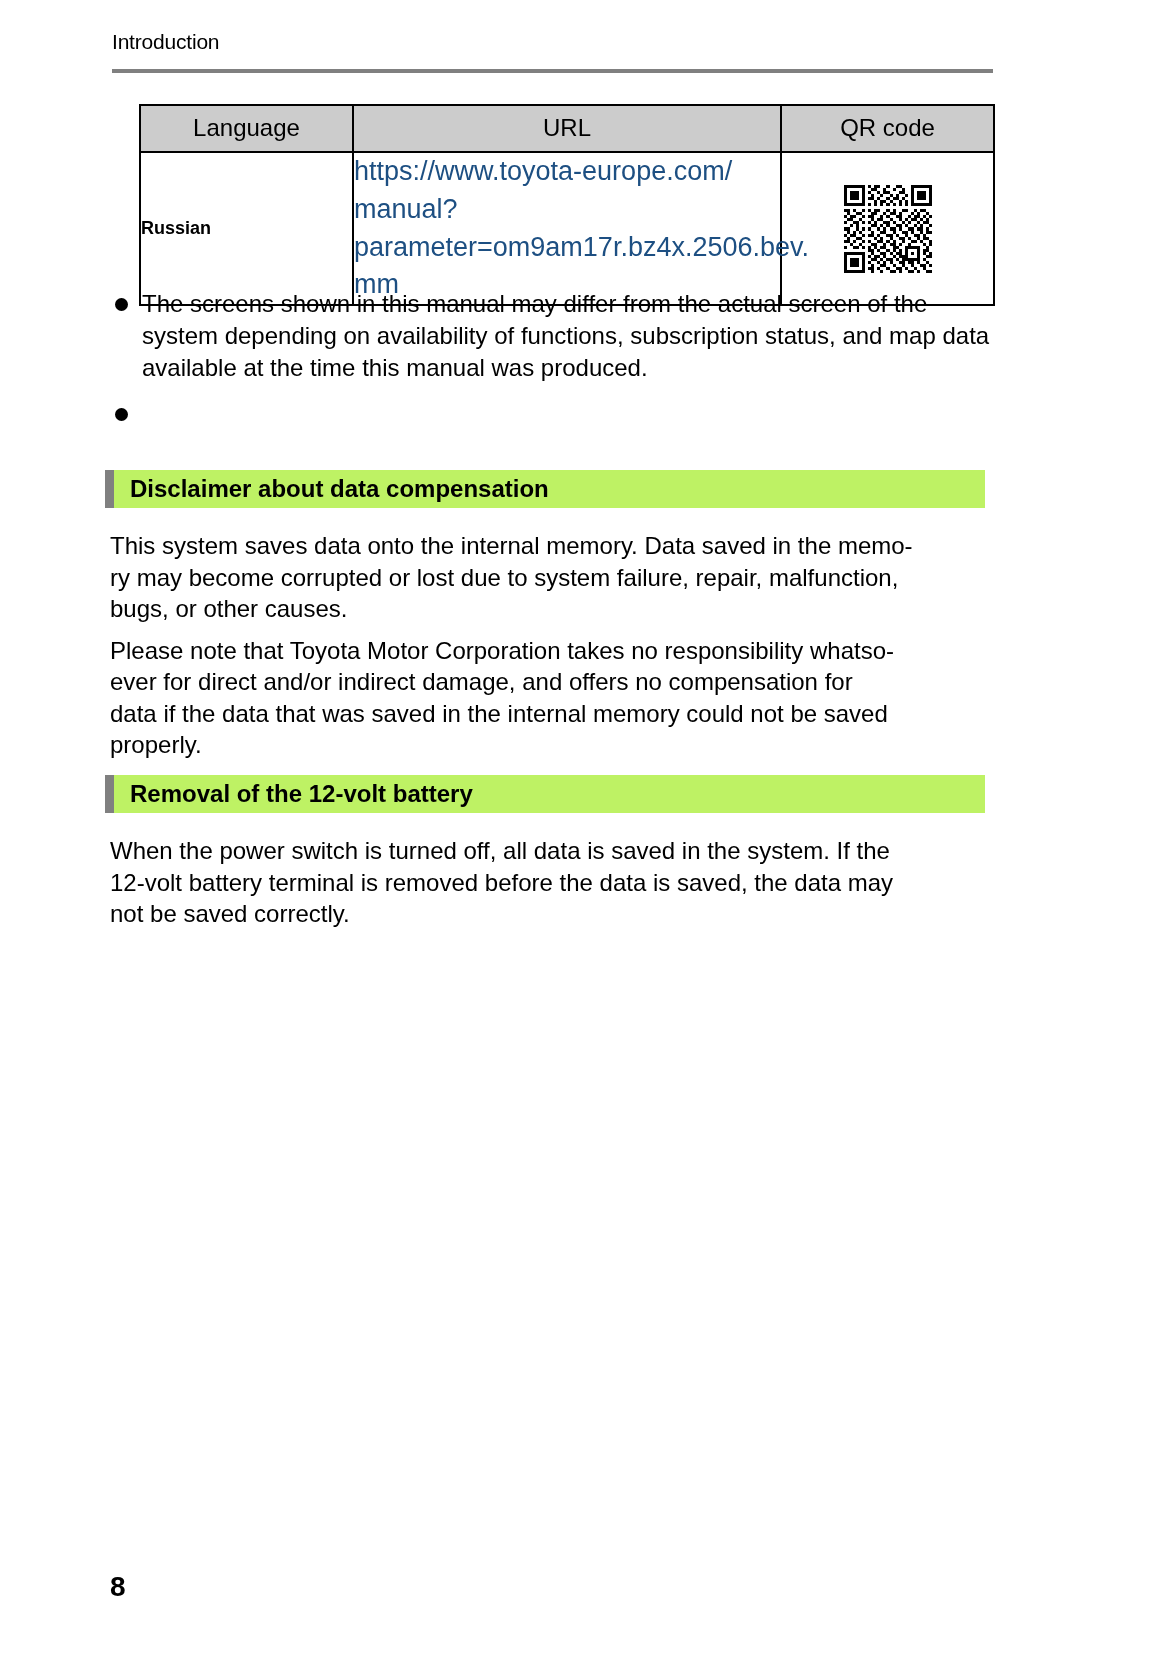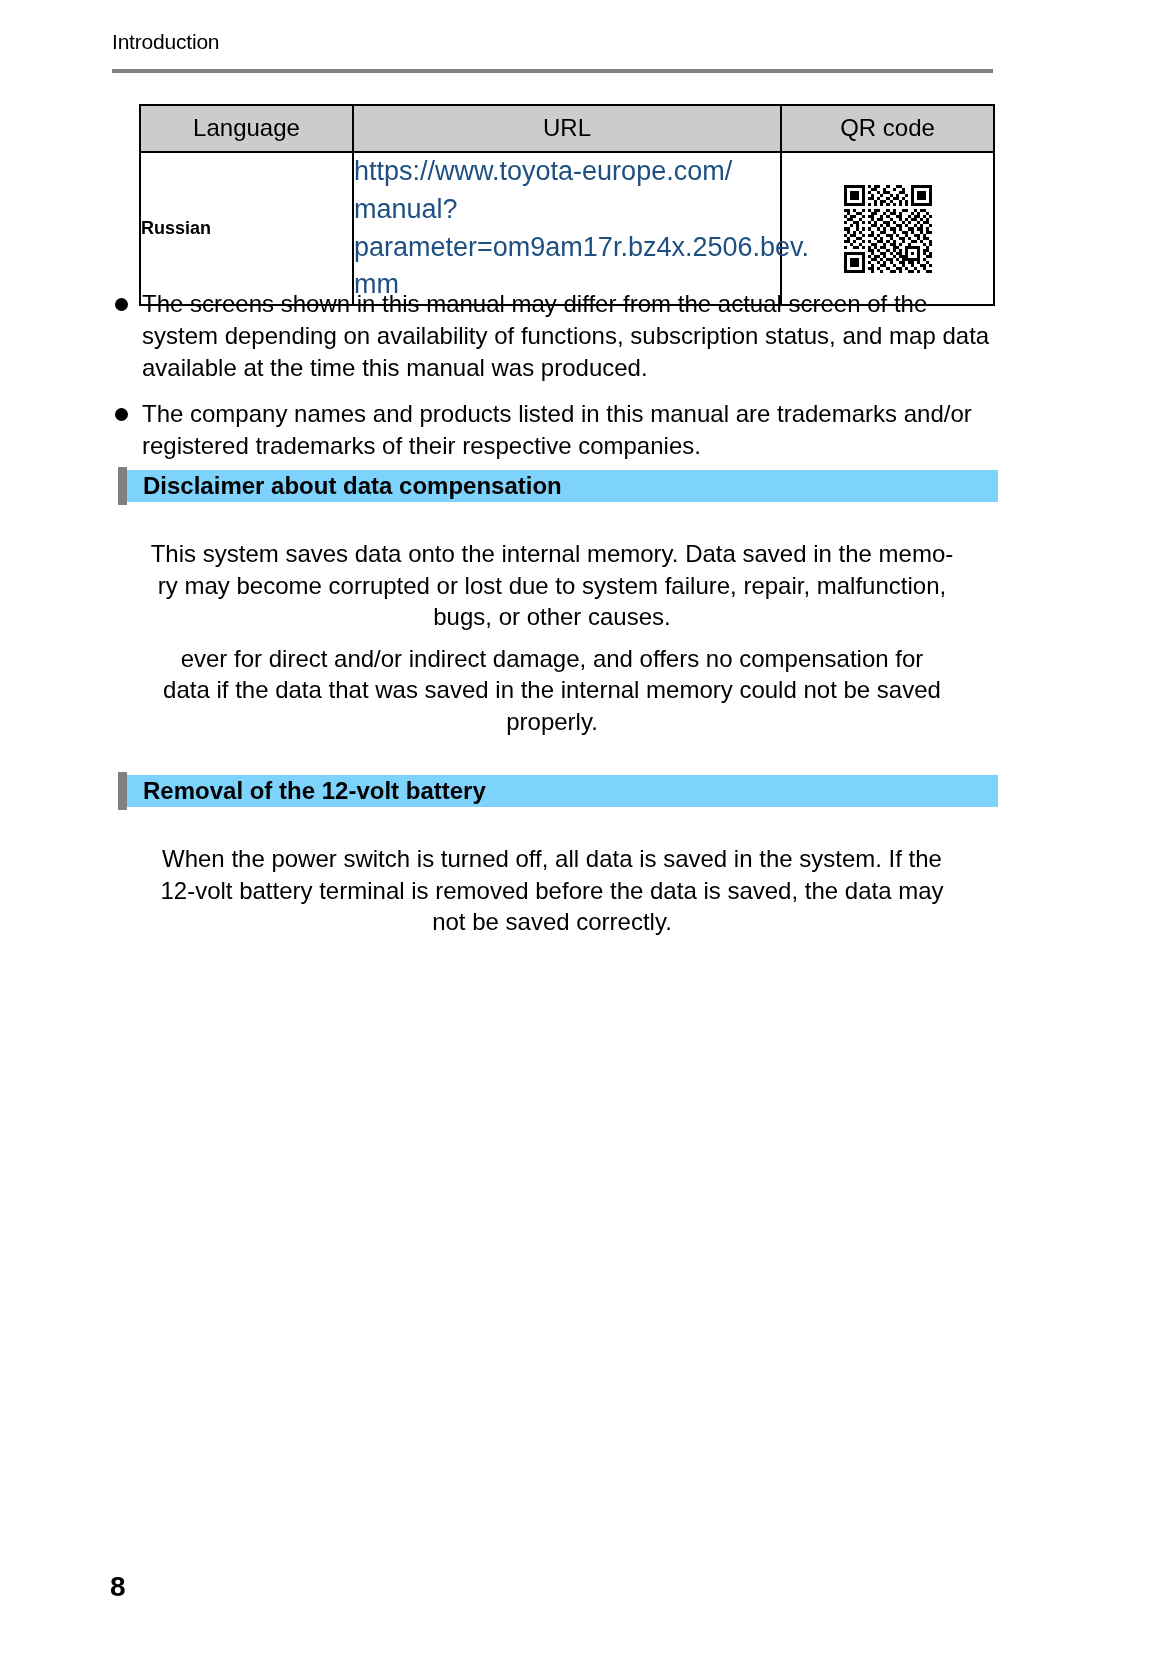--- a/index.html
+++ b/index.html
@@ -122,24 +122,24 @@
     top: 10px;
     width: 13px;
     height: 13px;
     background: #000;
     border-radius: 50%;
   }
 
   
   .section-head {
     position: absolute;
-    left: 118px;
+    left: 105px;
     width: 880px;
-    height: 32px;
-    background: #7dd3fc;
+    height: 38px;
+    background: #bef264;
     display: flex;
     align-items: center;
   }
   .section-head-accent {
     width: 9px;
     height: 38px;
     background: #808080;
     flex: 0 0 auto;
   }
   .section-head-text {
@@ -152,23 +152,22 @@
 
   
   .body-block {
     position: absolute;
     left: 110px;
     width: 884px;
   }
   .body-para {
     font-size: 24px;
     line-height: 31.5px;
-    margin: 8px 0 10px 0;
+    margin: 0 0 10px 0;
     color: #000;
-    text-align: center;
   }
   .body-para .ln { display: block; white-space: nowrap; }
 
   
   .page-number {
     position: absolute;
     left: 110px;
     top: 1573px;
     font-size: 28px;
     font-weight: bold;
@@ -462,36 +461,36 @@
     </tbody>
   </table>
 
   <div class="bullet-list">
     <div class="bullet-item">
       <span class="bullet-dot"></span>
       <span>The screens shown in this manual may differ from the actual screen of the system depending on availability of functions, subscription status, and map data available at the time this manual was produced.</span>
     </div>
     <div class="bullet-item">
       <span class="bullet-dot"></span>
-      <span>The company names and products listed in this manual are trademarks and/or registered trademarks of their respective companies.</span>
     </div>
   </div>
 
   <div class="section-head" style="top:470px;">
     <span class="section-head-accent"></span>
     <span class="section-head-text">Disclaimer about data compensation</span>
   </div>
 
   <div class="body-block" style="top:530px;">
     <p class="body-para">
       <span class="ln">This system saves data onto the internal memory. Data saved in the memo-</span>
       <span class="ln">ry may become corrupted or lost due to system failure, repair, malfunction,</span>
       <span class="ln">bugs, or other causes.</span>
     </p>
     <p class="body-para">
+      <span class="ln">Please note that Toyota Motor Corporation takes no responsibility whatso-</span>
       <span class="ln">ever for direct and/or indirect damage, and offers no compensation for</span>
       <span class="ln">data if the data that was saved in the internal memory could not be saved</span>
       <span class="ln">properly.</span>
     </p>
   </div>
 
   <div class="section-head" style="top:775px;">
     <span class="section-head-accent"></span>
     <span class="section-head-text">Removal of the 12-volt battery</span>
   </div>

